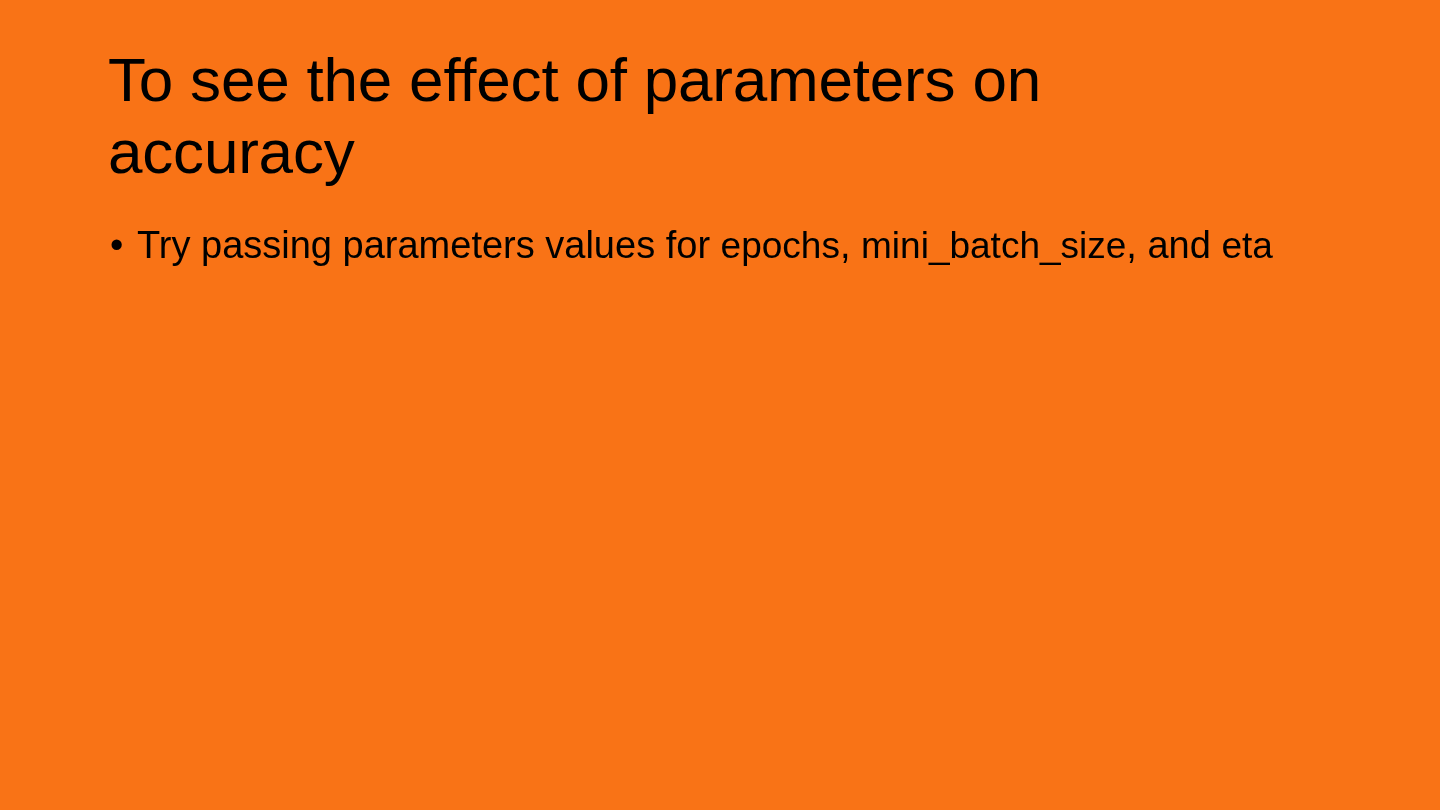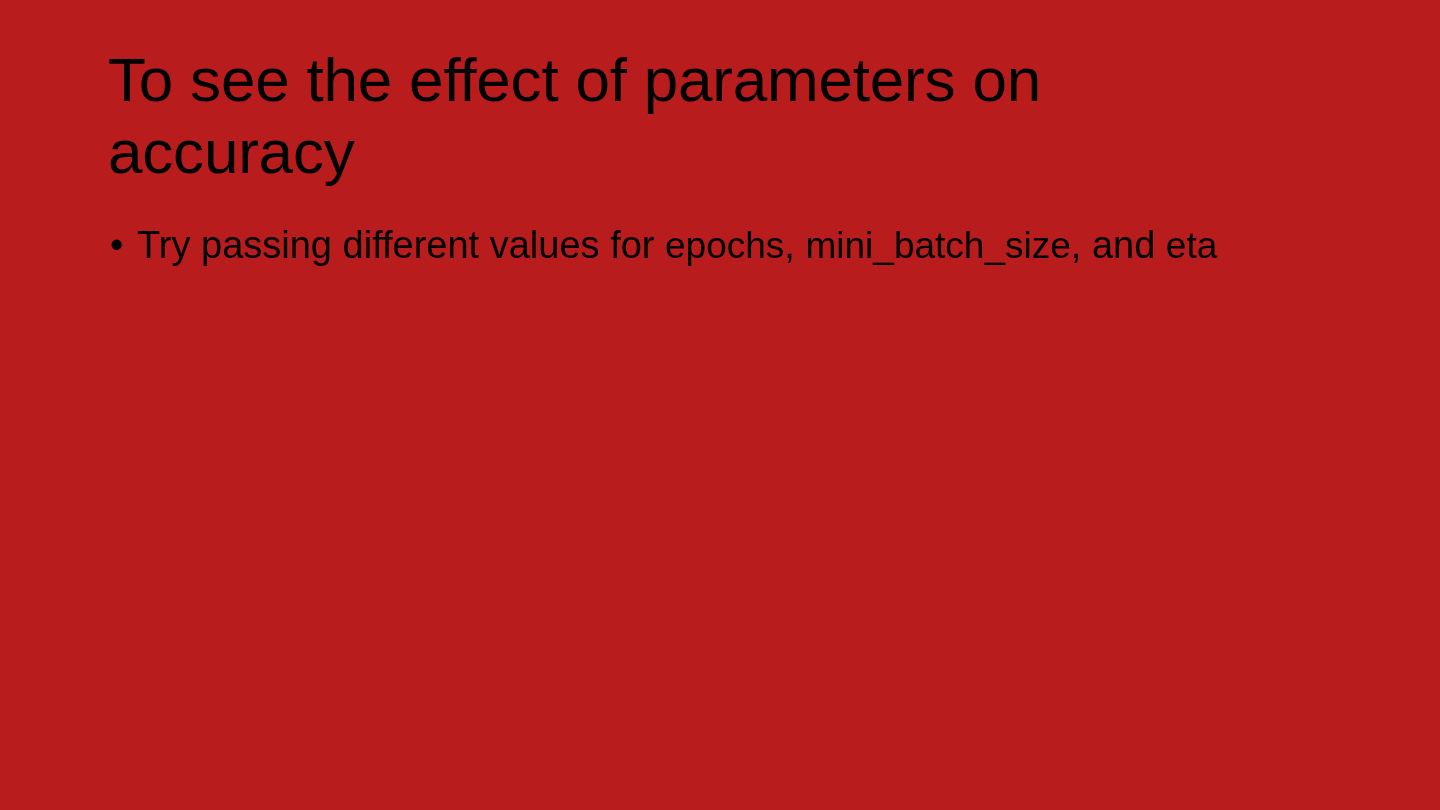--- a/index.html
+++ b/index.html
@@ -14,21 +14,21 @@
     overflow: hidden;
     font-family: "Liberation Sans", sans-serif;
     color: #000000;
     -webkit-font-smoothing: antialiased;
   }
 
   .slide {
     position: relative;
     width: 1440px;
     height: 810px;
-    background: #b91c1c;
+    background: #f97316;
   }
 
   
   .title-block {
     position: absolute;
     left: 108px;
     top: 44px;
     width: 1060px;
   }
   .slide-title {
@@ -90,18 +90,18 @@
 <div class="slide">
 
   <div class="title-block">
     <h1 class="slide-title">To see the effect of parameters on accuracy</h1>
   </div>
 
   <div class="body-block">
     <ul class="bullet-list">
       <li class="bullet-item">
         <span class="bullet-marker">•</span>
-        <span class="bullet-text"><span>Try passing different values for </span><code class="mono">epochs</code><span>, </span><code class="mono">mini_batch_size</code><span>, and </span><code class="mono">eta</code></span>
+        <span class="bullet-text"><span>Try passing parameters values for </span><code class="mono">epochs</code><span>, </span><code class="mono">mini_batch_size</code><span>, and </span><code class="mono">eta</code></span>
       </li>
     </ul>
   </div>
 
 </div>
 
 </body></html>

